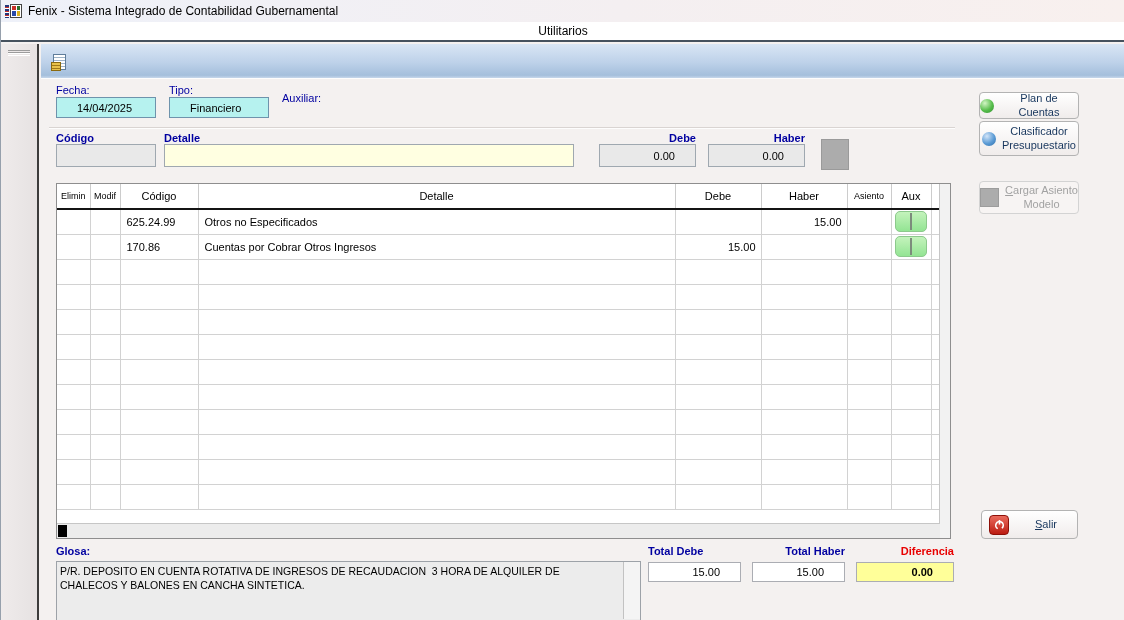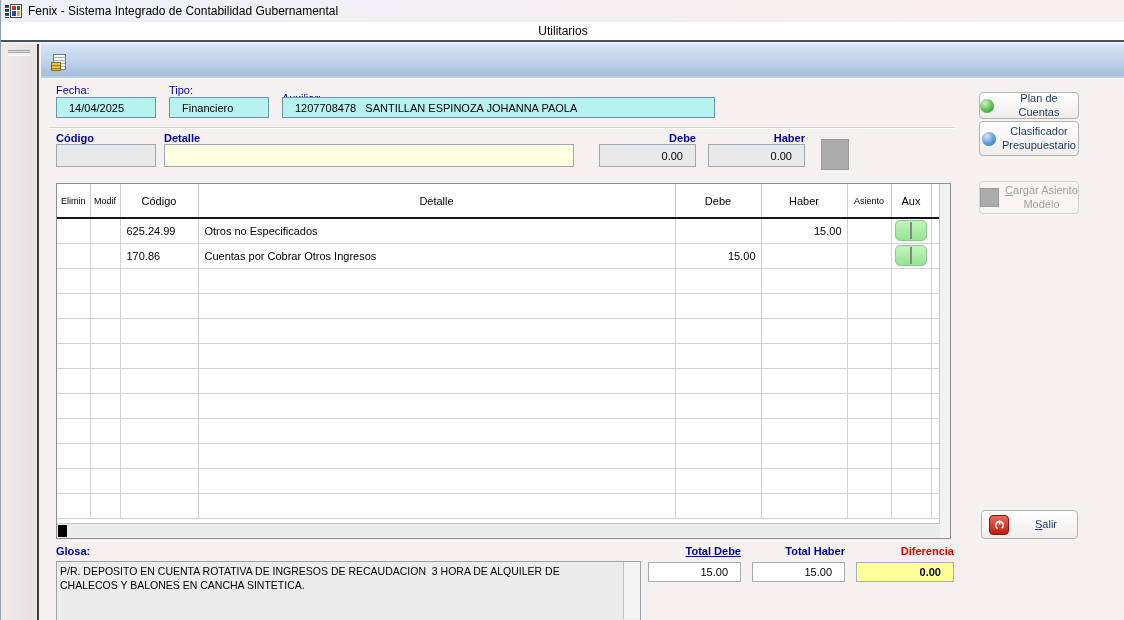--- a/index.html
+++ b/index.html
@@ -48,38 +48,38 @@
   .doc-icon::after { content:""; position:absolute; left:-3px; bottom:-2px; width:8px; height:7px;
     background:repeating-linear-gradient(180deg,#E8C24A 0 2px,#A07818 2px 3px); border:1px solid #8A6A10; }
   
   .content-bg { position:absolute; left:40px; top:78px; width:1084px; height:542px; background:#F4F1F0;
     border-top:1px solid #FDFDFD; }
   .lbl { position:absolute; color:#0000A0; font-size:11px; white-space:nowrap; }
   .lbl.b { font-weight:bold; }
   .lbl.red { color:#E80000; font-weight:bold; }
   .fld {
     position:absolute; border:1px solid #6E93AC; font-size:11px; color:#000;
-    padding:0 12px; font-family:"Liberation Sans",sans-serif; outline:none;
+    padding:0 20px; font-family:"Liberation Sans",sans-serif; outline:none;
   }
   .cyan { background:#B6F2EF; }
   .grayf { background:#E9E9E9; border-color:#9FA8B0; }
   .cream { background:#FFFFE1; border-color:#9FA8B0; }
   .whitef { background:#FFFFFF; border-color:#ABADB3; }
   .yellowf { background:#FFFF99; border-color:#ABADB3; font-weight:bold;}
   .num { text-align:right; }
   .pre { white-space:pre; }
   .sep { position:absolute; left:48px; top:127px; width:906px; height:2px;
     border-top:1px solid #D9D4D2; border-bottom:1px solid #FDFDFD; }
   .add-line { position:absolute; left:820px; top:139px; width:28px; height:31px;
     background:#ACACAC; border:1px solid #9A9A9A; }
   
   .grid-box { position:absolute; left:55px; top:183px; width:895px; height:356px;
     border:1px solid #8E8E8E; background:#FFF; overflow:hidden; }
   table.grid { border-collapse:collapse; table-layout:fixed; width:882px; }
-  table.grid th { height:34px; font-size:11px; font-weight:normal; color:#000; background:#FFF;
+  table.grid th { height:25px; font-size:11px; font-weight:normal; color:#000; background:#FFF;
     border-right:1px solid #CCC; border-bottom:2px solid #141414; overflow:hidden; white-space:nowrap; }
   table.grid th.sm { font-size:9px; }
   table.grid td { height:25px; font-size:11px; color:#000; border:1px solid #D2D2D2; overflow:hidden; white-space:nowrap; }
   table.grid td.txt { padding-left:6px; }
   table.grid td.rnum { text-align:right; padding-right:5px; }
   table.grid td:first-child, table.grid th:first-child { border-left:none; }
   .aux-btn { display:block; width:32px; height:21px; margin:1px auto; border:1px solid #8CC98C; border-radius:5px;
     background:linear-gradient(180deg,#C4F3BC,#93E493); }
   .note-icon { width:10px; height:13px; margin:3px auto;
     background:repeating-linear-gradient(180deg,#FFF 0 2px,#90A6BA 2px 3px) #FFF; border:1px solid #7C8C7C; }
@@ -143,21 +143,20 @@
     </span>
   </div>
 
   <div class="content-bg"></div>
 
   <span class="lbl" style="left:55px; top:84px;">Fecha:</span>
   <input class="fld cyan" style="left: 55px; top: 97px; width: 100px; height: 21px;" readonly="" value="14/04/2025">
   <span class="lbl" style="left:168px; top:84px;">Tipo:</span>
   <input class="fld cyan" style="left: 168px; top: 97px; width: 100px; height: 21px;" readonly="" value="Financiero">
   <span class="lbl" style="left:281px; top:92px;">Auxiliar:</span>
-  <input class="fld cyan pre" style="left: 281px; top: 97px; width: 433px; height: 21px;" readonly="" value="1207708478   SANTILLAN ESPINOZA JOHANNA PAOLA">
 
   <div class="sep"></div>
 
   <span class="lbl b" style="left:55px; top:132px;">Código</span>
   <input class="fld grayf" style="left: 55px; top: 144px; width: 100px; height: 23px;" value="">
   <span class="lbl b" style="left:163px; top:132px;">Detalle</span>
   <input class="fld cream" style="left: 163px; top: 144px; width: 410px; height: 23px;" value="">
   <span class="lbl b" style="left:598px; top:132px; width:97px; text-align:right;">Debe</span>
   <input class="fld grayf num" style="left: 598px; top: 144px; width: 97px; height: 23px;" value="0.00">
   <span class="lbl b" style="left:707px; top:132px; width:97px; text-align:right;">Haber</span>
@@ -336,21 +335,21 @@
     <div class="vscroll"></div>
     <div class="hscroll">
       <div class="hthumb"></div>
     </div>
   </div>
 
   <span class="lbl b" style="left:55px; top:545px;">Glosa:</span>
   <textarea class="glosa" readonly="" style="">P/R. DEPOSITO EN CUENTA ROTATIVA DE INGRESOS DE RECAUDACION  3 HORA DE ALQUILER DE CHALECOS Y BALONES EN CANCHA SINTETICA.</textarea>
   <div class="glosa-scroll"></div>
 
-  <span class="lbl b" style="left:647px; top:545px; width:93px; text-align:right;text-decoration:underline;">Total Debe</span>
+  <span class="lbl b" style="left:647px; top:545px; width:93px; ">Total Debe</span>
   <input class="fld whitef num" style="left: 647px; top: 562px; width: 93px; height: 20px;" readonly="" value="15.00">
   <span class="lbl b" style="left:751px; top:545px; width:93px; text-align:right;">Total Haber</span>
   <input class="fld whitef num" style="left: 751px; top: 562px; width: 93px; height: 20px;" readonly="" value="15.00">
   <span class="lbl red" style="left:855px; top:545px; width:98px; text-align:right;">Diferencia</span>
   <input class="fld yellowf num" style="left: 855px; top: 562px; width: 98px; height: 20px;" readonly="" value="0.00">
 
   <button class="side-btn" style="left:978px; top:92px; width:100px; height:27px;">
     <span class="sphere green"></span>
     <span>Plan de Cuentas</span>
   </button>

